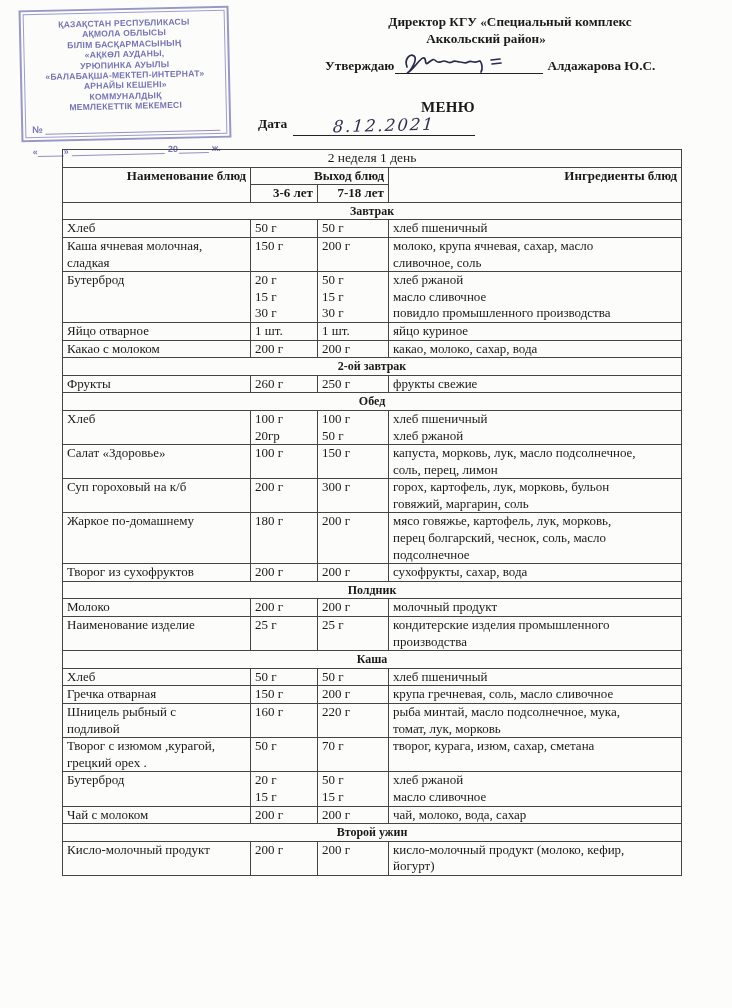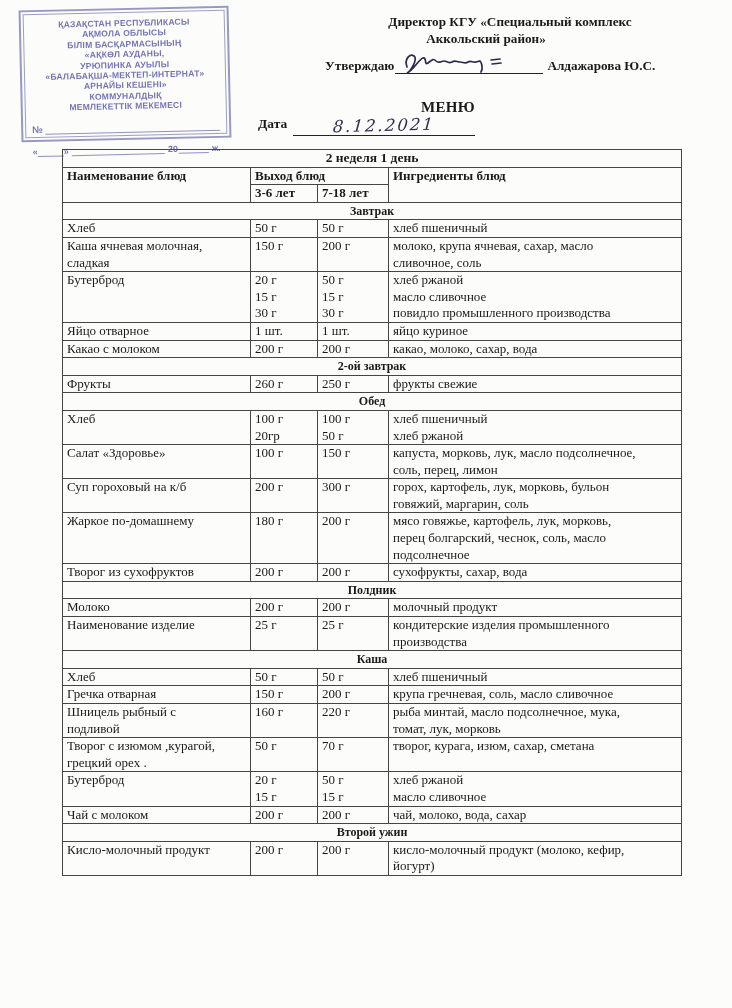--- a/index.html
+++ b/index.html
@@ -92,22 +92,22 @@
     position: absolute; left: 62px; top: 149px; width: 619px;
     border-collapse: collapse; table-layout: fixed;
     font-size: 13px; line-height: 16.6px;
   }
   table.menu td {
     border: 1px solid #454545;
     vertical-align: top;
     padding: 0 4px;
     white-space: pre-line;
   }
-  td.weekday { text-align: center; font-weight: bold; font-size: 13.5px; padding: 2px 0; white-space: pre-wrap; }
-  td.colhead { text-align: left; font-weight: bold; vertical-align: middle; padding: 1px 2px; }
+  td.weekday { text-align: center; font-weight: normal; font-size: 13.5px; padding: 2px 0; white-space: pre-wrap; }
+  td.colhead { text-align: right; font-weight: bold; vertical-align: middle; padding: 1px 2px; }
   td.section { text-align: center; font-weight: bold; font-size: 12px; padding: 1px 0; }
   td.amt { padding-left: 9px; }
   td.ingr { padding-left: 6px; }
 </style>
 </head>
 <body>
 
 <div class="page">
 
   <div class="stamp">

